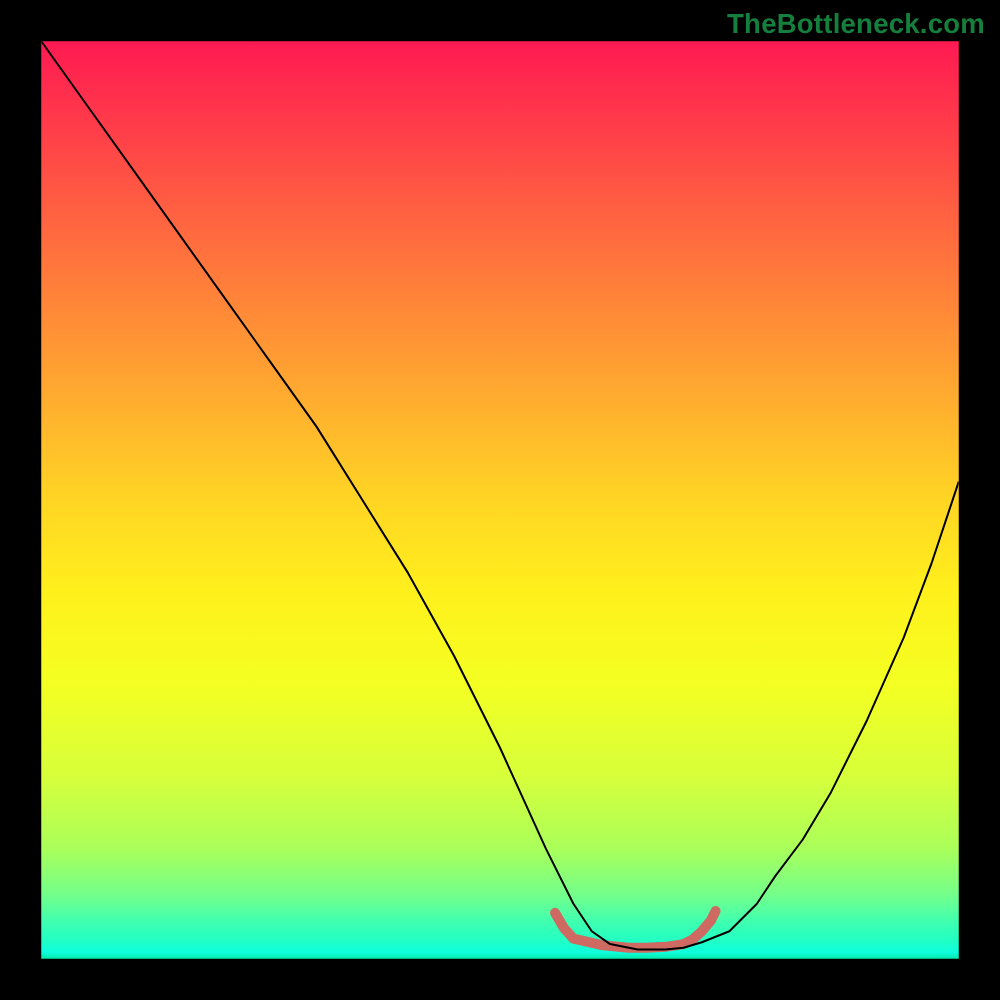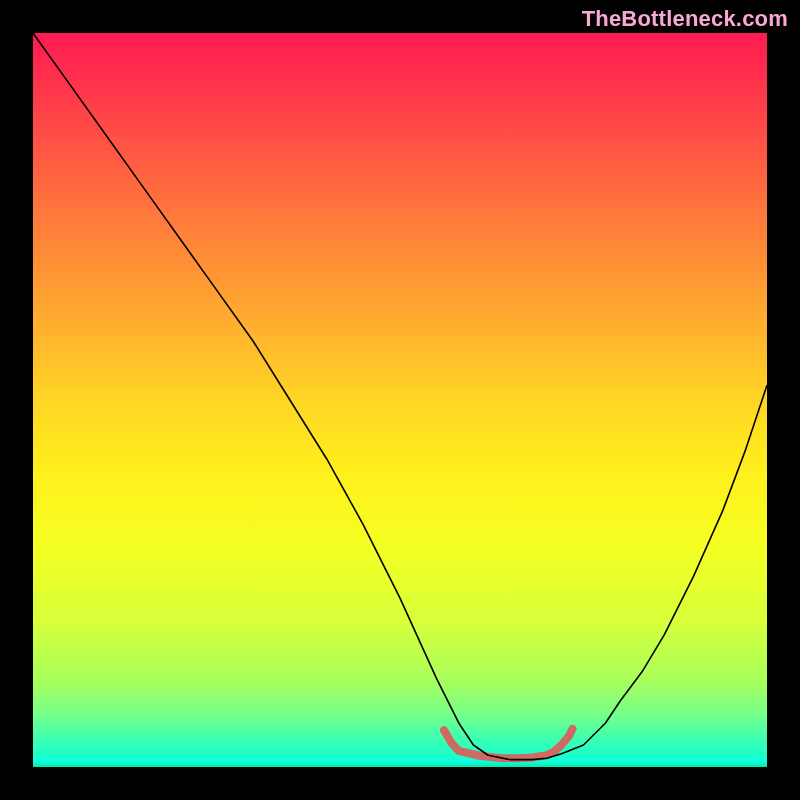--- a/index.html
+++ b/index.html
@@ -10,21 +10,21 @@
     position: relative;
     background: #000;
   }
   .watermark {
     position: absolute;
     top: 6px;
     right: 12px;
     font-family: Arial, Helvetica, sans-serif;
     font-size: 22px;
     font-weight: bold;
-    color: #f9a8d4;
+    color: #15803d;
     letter-spacing: 0.2px;
   }
   .plot-area {
     position: absolute;
     left: 33px;
     top: 33px;
     width: 734px;
     height: 734px;
   }
   .gradient {

